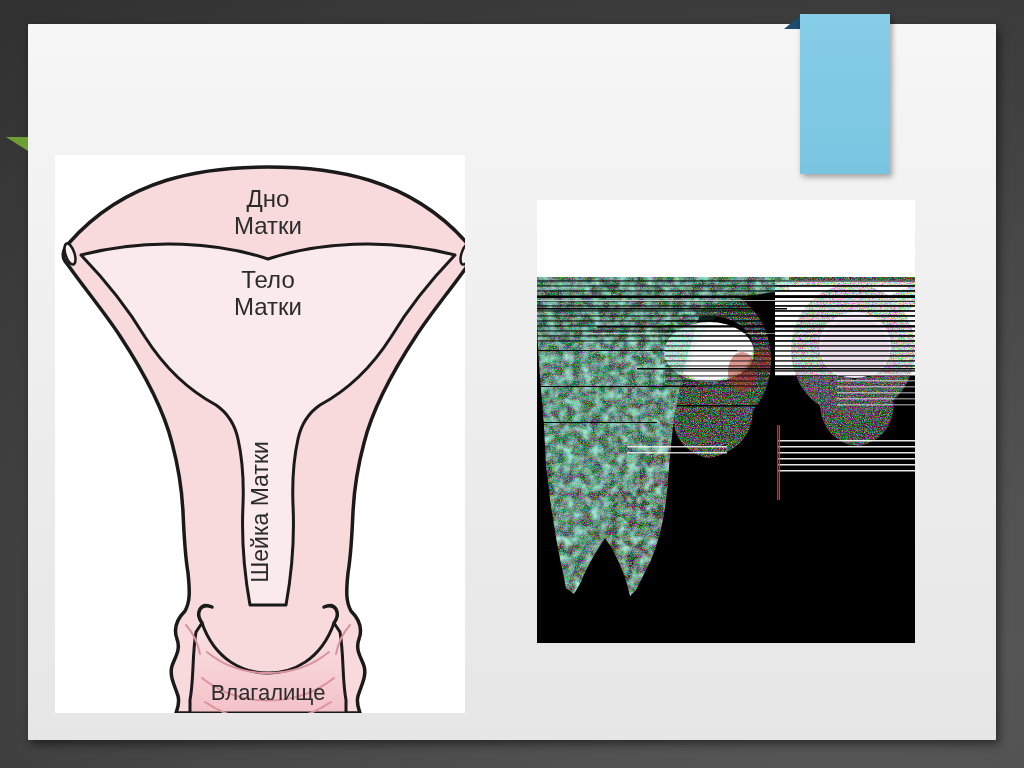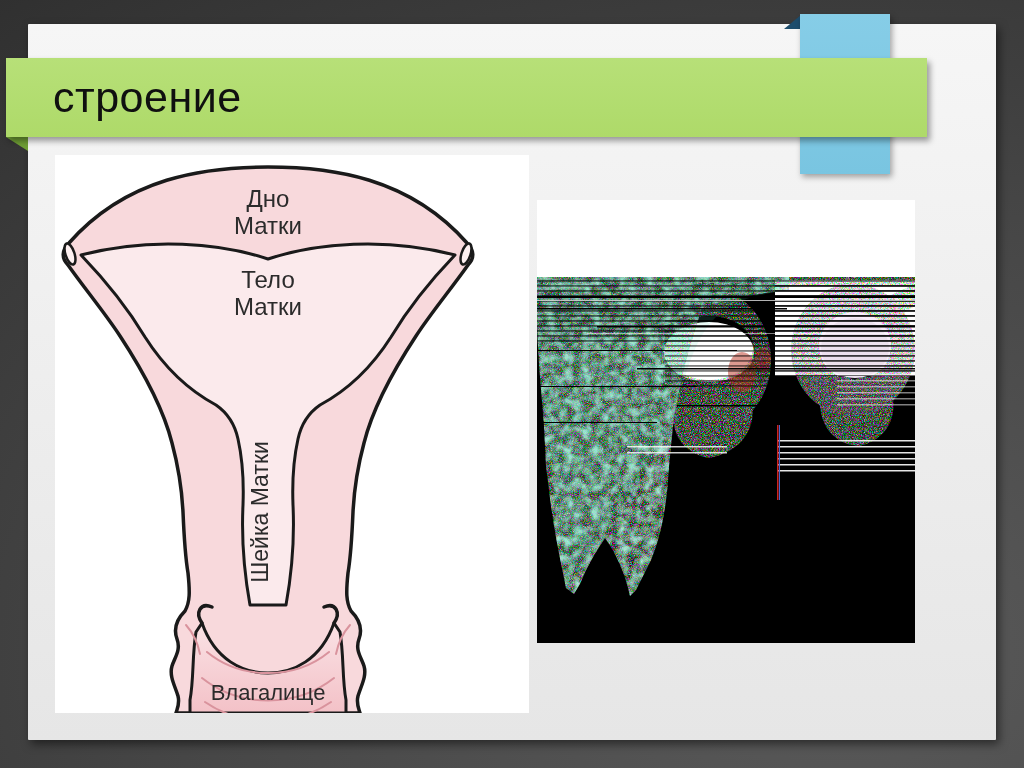--- a/index.html
+++ b/index.html
@@ -33,44 +33,41 @@
   .title-banner-fold{
     position:absolute;left:6px;top:137px;width:22px;height:14px;
     background:#6f9e35;
     clip-path:polygon(0 0,100% 0,100% 100%);
   }
   .slide-title{
     margin-left:47px;font-size:43px;line-height:1;color:#101010;
     letter-spacing:.5px;
   }
   .figure-left{
-    position:absolute;left:55px;top:155px;width:474px;height:558px;
+    position:absolute;left:55px;top:155px;width:410px;height:558px;
     background:#ffffff;overflow:hidden;
   }
   .figure-right{
     position:absolute;left:537px;top:200px;width:378px;height:443px;
     background:#ffffff;overflow:hidden;
   }
   svg{display:block}
   .diagram-label{fill:#2b2b2b;}
 </style>
 </head>
 <body>
 
 <div class="stage">
 
   <div class="slide"></div>
 
   <div class="blue-ribbon-fold"></div>
   <div class="blue-ribbon"></div>
 
   <div class="title-banner-fold"></div>
-  <div class="title-banner">
-    <div class="slide-title">строение</div>
-  </div>
 
   <div class="figure-left">
     <svg width="430" height="558" viewBox="0 0 430 558">
       <defs>
         <linearGradient id="vagG" x1="0" y1="0" x2="0" y2="1">
           <stop offset="0" stop-color="#fae2e5"></stop>
           <stop offset="1" stop-color="#f3c1c7"></stop>
         </linearGradient>
       </defs>
 

